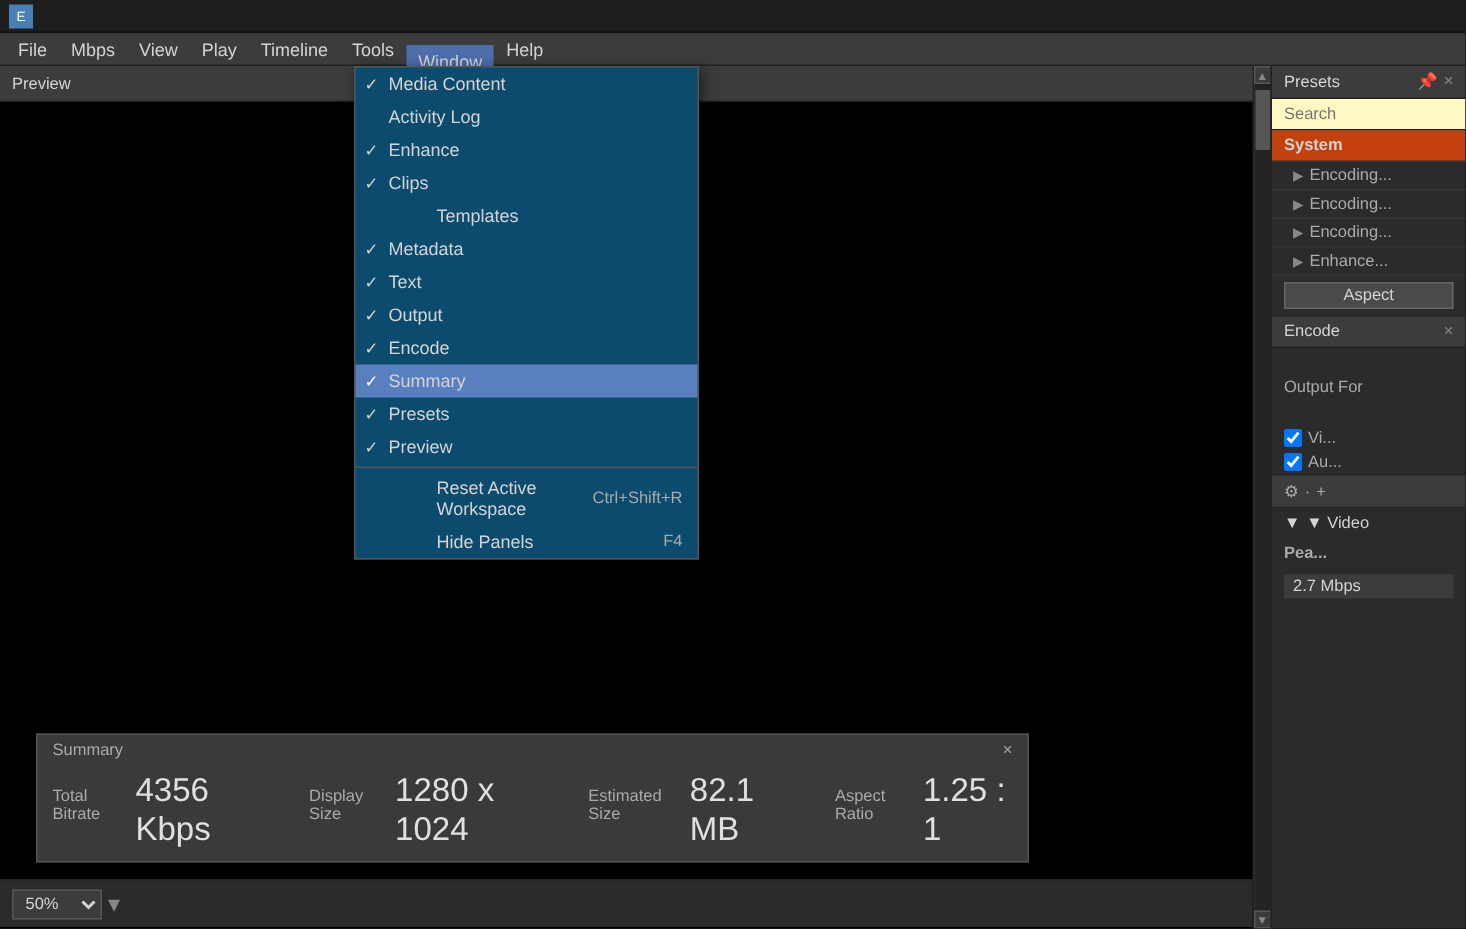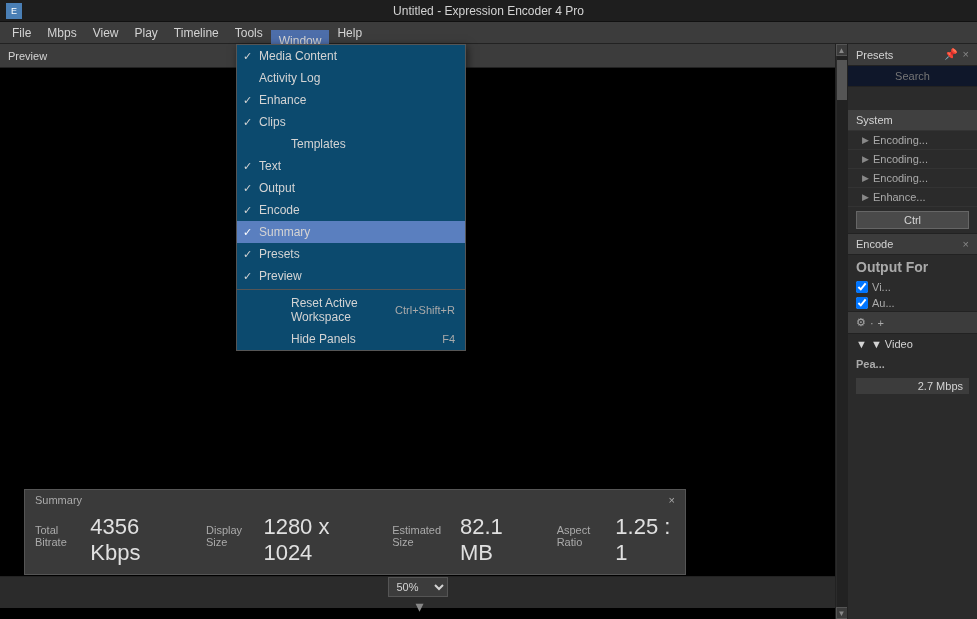--- a/index.html
+++ b/index.html
@@ -153,24 +153,23 @@
 
     
     #timeline-bar {
       background: #2b2b2b;
       height: 32px;
       display: flex;
       align-items: center;
       padding: 0 8px;
       border-top: 1px solid #222;
       position: absolute;
-      bottom: 11px;
+      bottom: 1px;
       left: 0;
       right: 0;
-      flex-direction: column;
     }
     #zoom-select {
       background: #3c3c3c;
       color: #d4d4d4;
       border: 1px solid #555;
       padding: 2px 4px;
       font-size: 11px;
       width: 60px;
     }
 
@@ -190,37 +189,35 @@
       border-bottom: 1px solid #222;
       display: flex;
       align-items: center;
       justify-content: space-between;
     }
     #presets-header .header-icons {
       display: flex;
       gap: 4px;
     }
     #search-box {
-      background: #0f172a;
+      background: #fef9c3;
       border: none;
       border-bottom: 1px solid #222;
       padding: 4px 8px;
       color: #888;
       font-size: 11px;
       width: 100%;
-      text-align: center;
     }
     #system-section {
-      background: #404040;
-      padding: 4px 8px;
-      font-size: 11px;
-      font-weight: normal;
+      background: #c2410c;
+      padding: 4px 8px;
+      font-size: 11px;
+      font-weight: bold;
       color: #d4d4d4;
       border-bottom: 1px solid #333;
-      margin-top: 23px;
     }
     .preset-item {
       padding: 3px 8px 3px 14px;
       font-size: 11px;
       color: #aaa;
       border-bottom: 1px solid #333;
       display: flex;
       align-items: center;
       gap: 4px;
     }
@@ -235,24 +232,23 @@
       padding: 4px 8px;
       font-size: 11px;
       color: #d4d4d4;
       border-top: 1px solid #222;
       border-bottom: 1px solid #222;
       display: flex;
       align-items: center;
       justify-content: space-between;
     }
     #output-for-section {
-      padding: 4px 8px;
-      font-size: 14px;
-      color: #aaa;
-      font-weight: bold;
+      padding: 20px 8px;
+      font-size: 11px;
+      color: #aaa;
     }
     .checkbox-row {
       display: flex;
       align-items: center;
       gap: 4px;
       padding: 2px 8px;
       font-size: 11px;
       color: #aaa;
     }
     .checkbox-row input[type=checkbox] {
@@ -283,21 +279,20 @@
       padding: 4px 8px;
       font-size: 11px;
       color: #aaa;
       font-weight: bold;
     }
     #mbps-badge {
       background: #3c3c3c;
       padding: 2px 6px;
       font-size: 11px;
       color: #d4d4d4;
-      text-align: right;
       margin: 4px 8px;
     }
 
     
     #scrollbar {
       width: 12px;
       background: #2b2b2b;
       border-left: 1px solid #222;
       display: flex;
       flex-direction: column;
@@ -395,21 +390,20 @@
       font-size: 9px;
       color: #777;
       gap: 60px;
     }
   </style>
 </head>
 <body>
 
 <div id="title-bar">
   <div class="app-icon">E</div>
-  <span>Untitled - Expression Encoder 4 Pro</span>
 </div>
 
 <div id="menu-bar">
   <div class="menu-item">File</div>
   <div class="menu-item">Mbps</div>
   <div class="menu-item">View</div>
   <div class="menu-item">Play</div>
   <div class="menu-item">Timeline</div>
   <div class="menu-item">Tools</div>
   <div class="menu-item active">Window</div>
@@ -499,21 +493,21 @@
     <div class="preset-item">
       <span class="arrow">▶</span>
       <span>Encoding...</span>
     </div>
     <div class="preset-item">
       <span class="arrow">▶</span>
       <span>Enhance...</span>
     </div>
 
     <div style="padding:4px 8px;">
-      <button style="background:#4a4a4a; border:1px solid #666; color:#d4d4d4; padding:2px 10px; font-size:11px; cursor:pointer; width:100%;">Ctrl</button>
+      <button style="background:#4a4a4a; border:1px solid #666; color:#d4d4d4; padding:2px 10px; font-size:11px; cursor:pointer; width:100%;">Aspect</button>
     </div>
 
     <div id="encode-section">
       <span>Encode</span>
       <span style="cursor:pointer; color:#888;">×</span>
     </div>
 
     <div id="output-for-section">
       <span>Output For</span>
     </div>
@@ -558,20 +552,23 @@
   <div class="dropdown-item checked">
     <span>Enhance</span>
   </div>
   <div class="dropdown-item checked">
     <span>Clips</span>
   </div>
   <div class="dropdown-item no-check">
     <span>Templates</span>
   </div>
   <div class="dropdown-item checked">
+    <span>Metadata</span>
+  </div>
+  <div class="dropdown-item checked">
     <span>Text</span>
   </div>
   <div class="dropdown-item checked">
     <span>Output</span>
   </div>
   <div class="dropdown-item checked">
     <span>Encode</span>
   </div>
   <div class="dropdown-item highlighted">
     <span>Summary</span>

